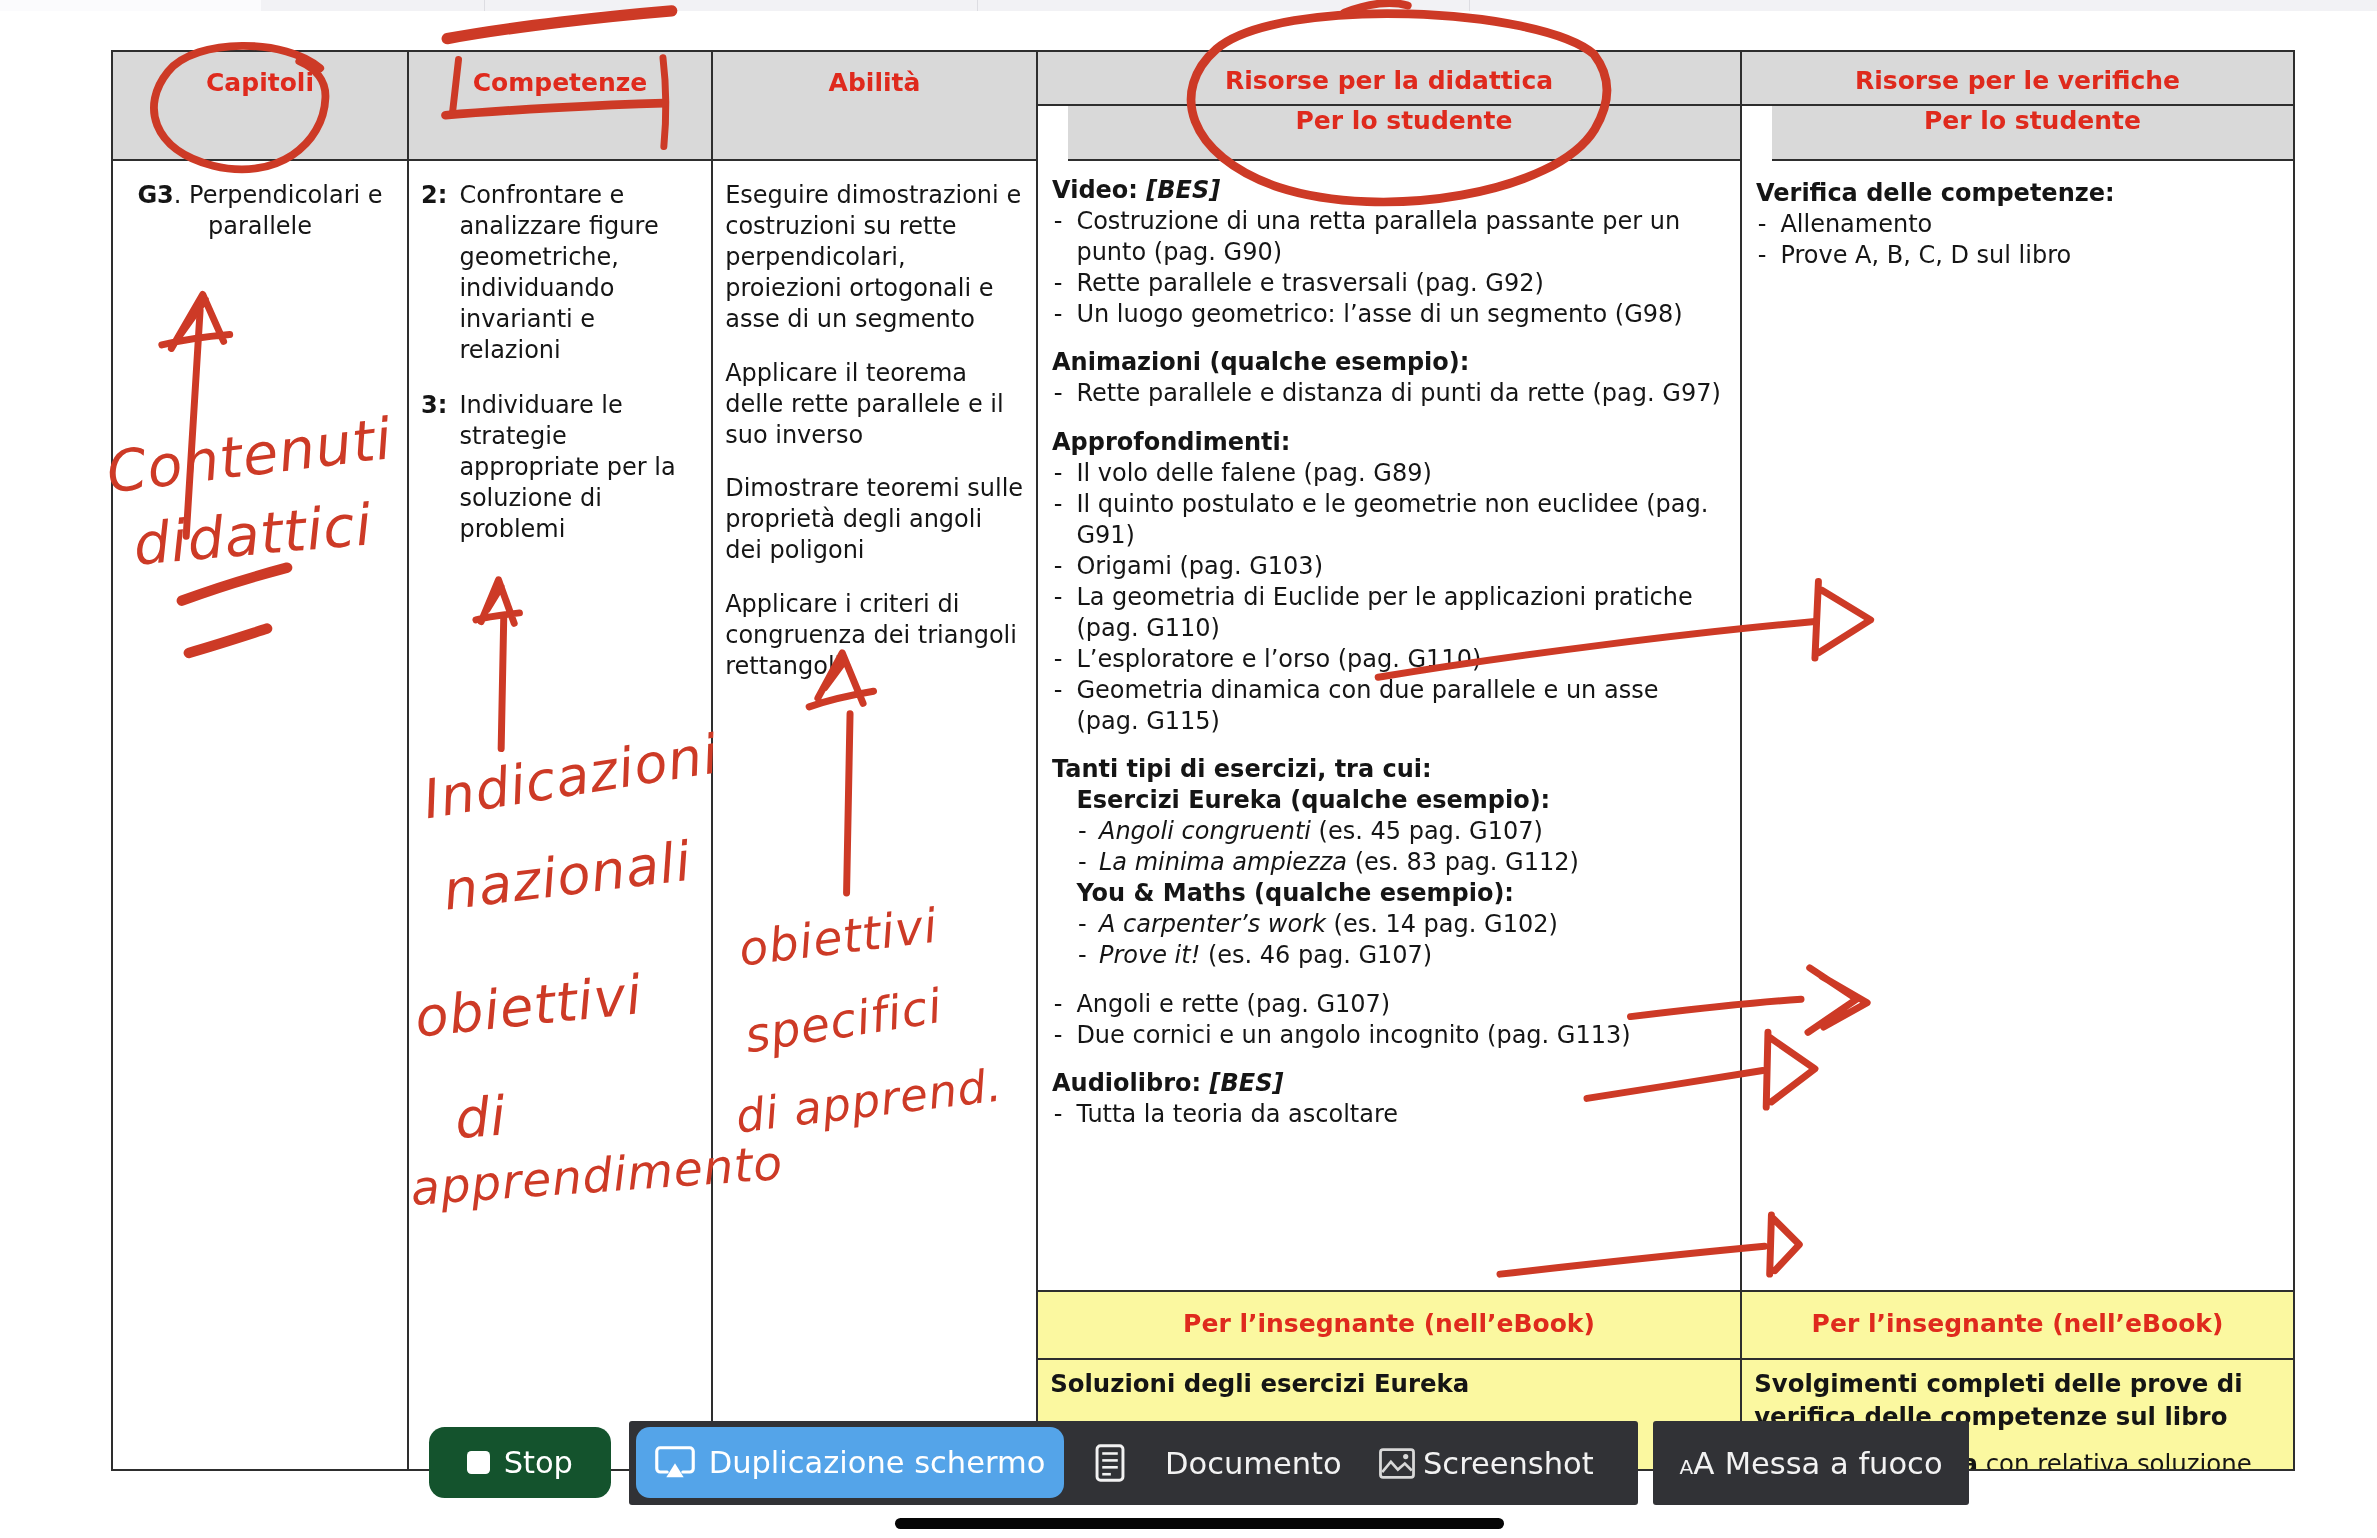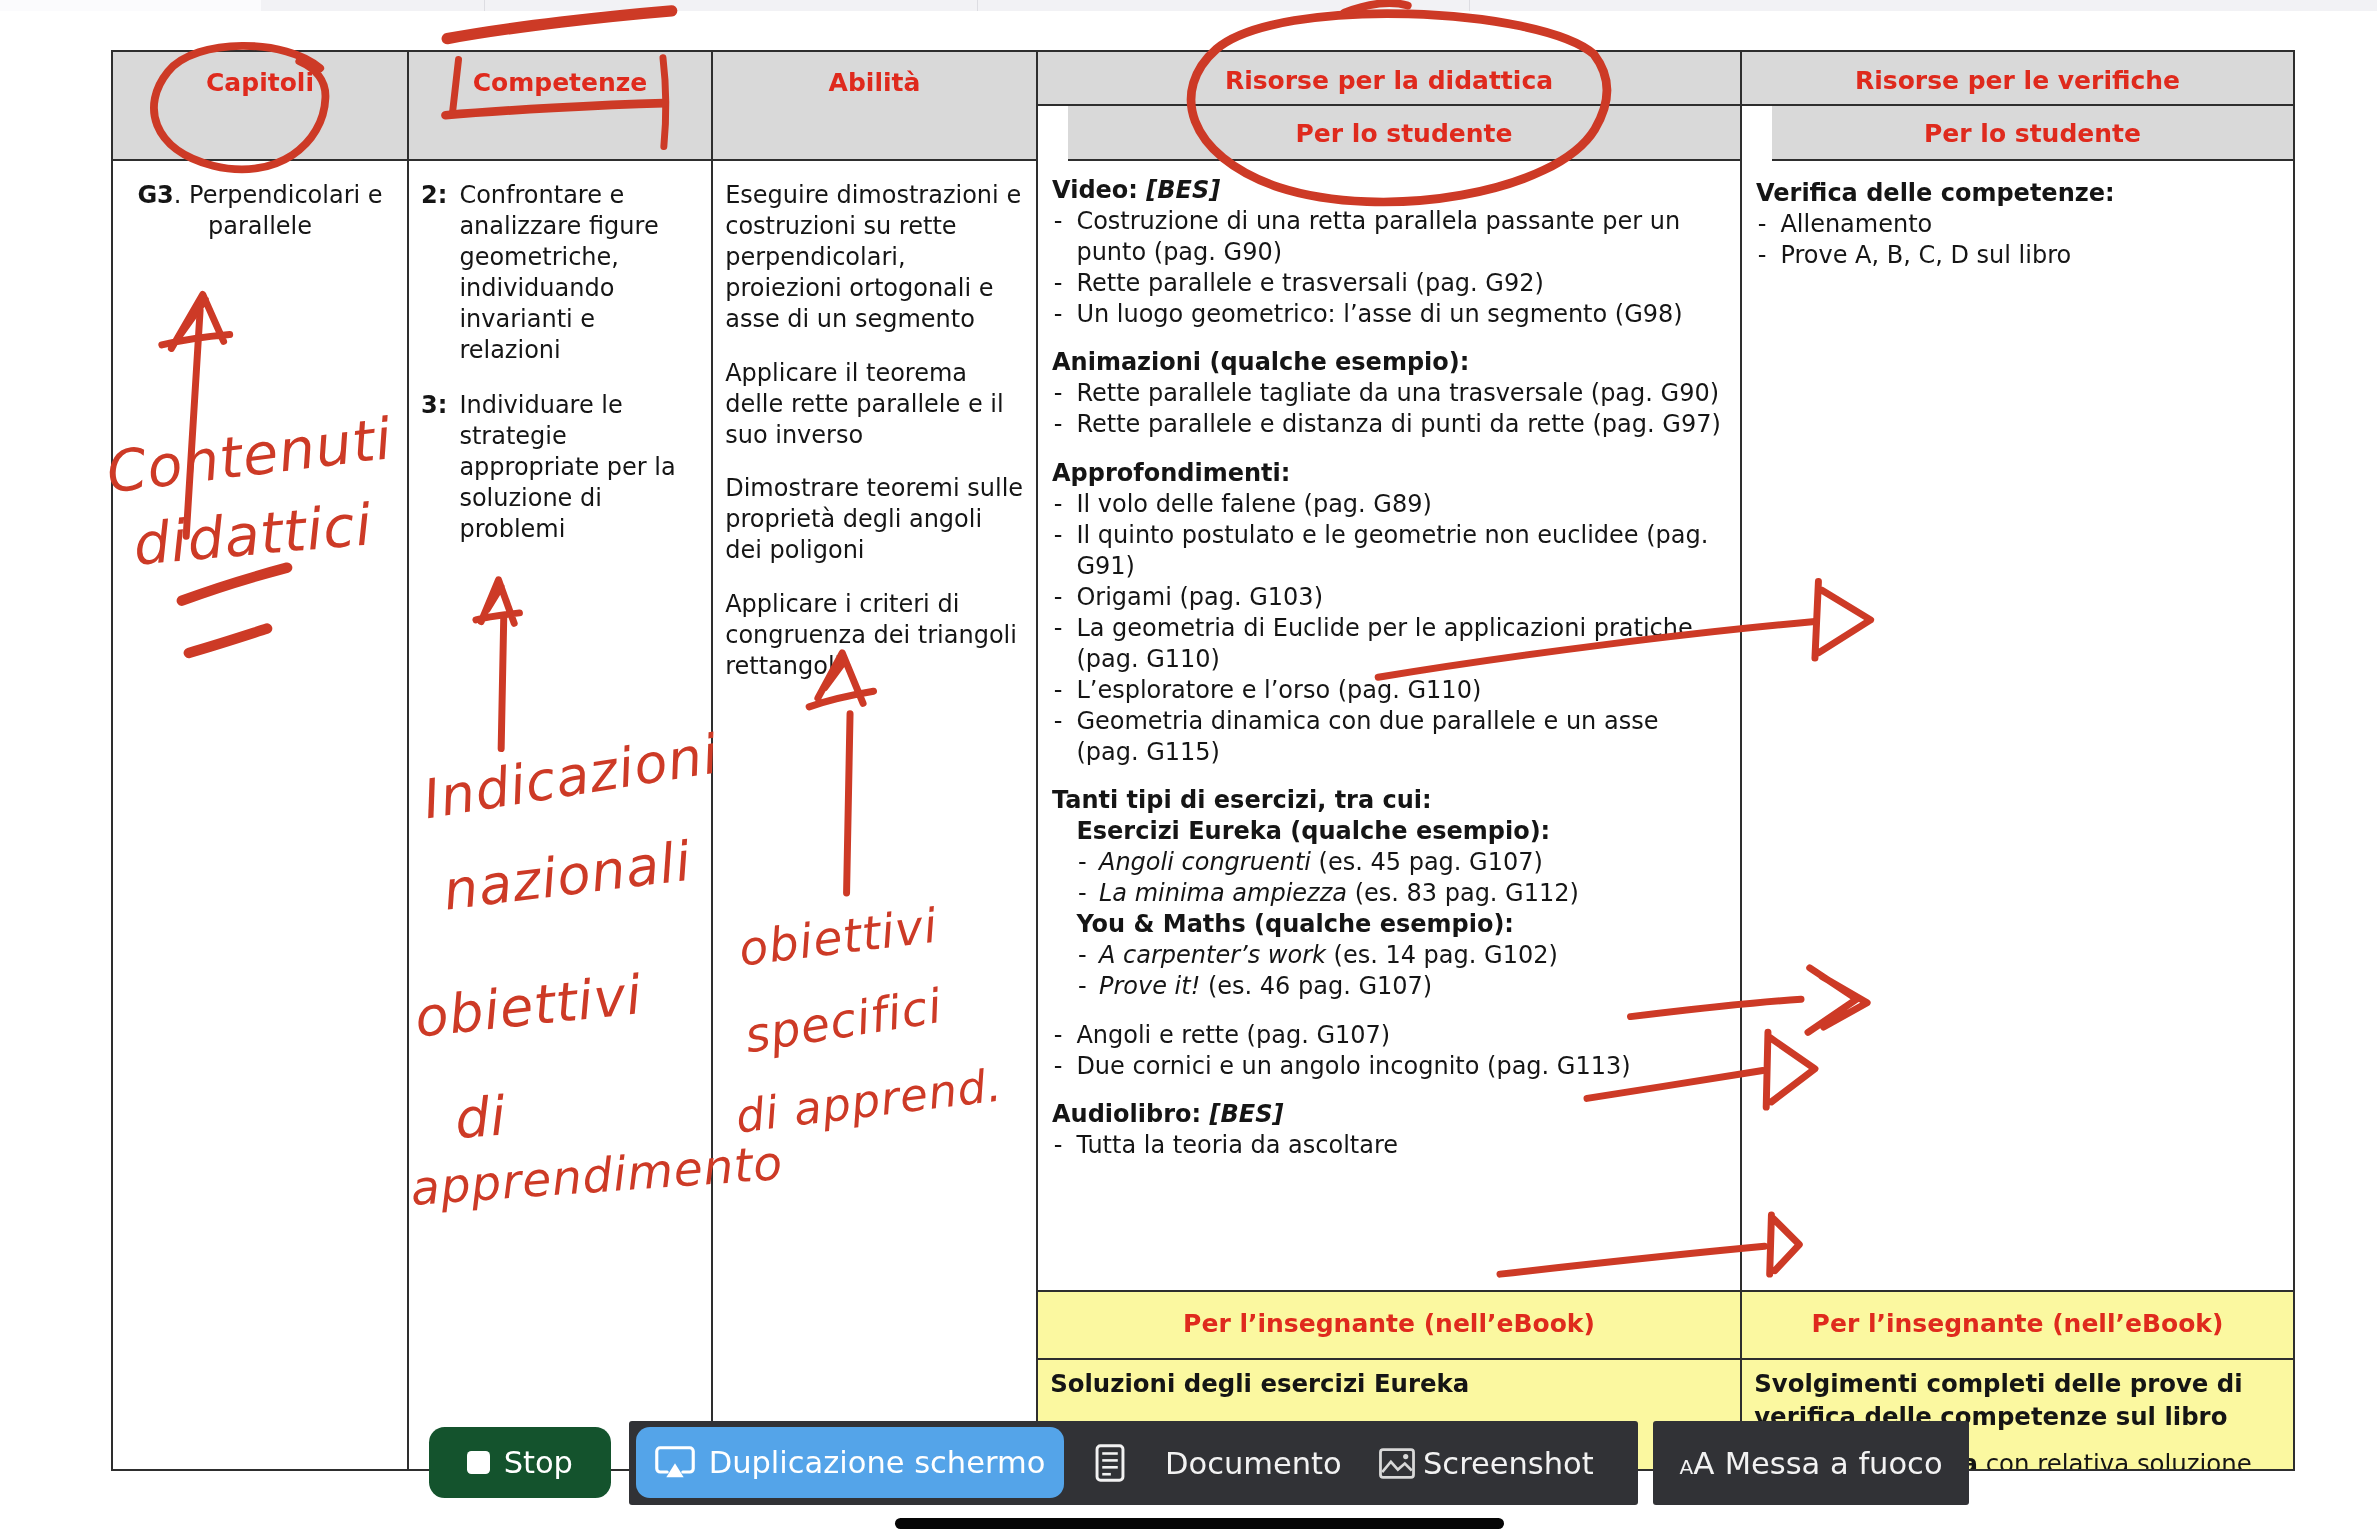--- a/index.html
+++ b/index.html
@@ -14,21 +14,21 @@
              display:grid;grid-template-columns:296px 304px 325px 704px 551px;
              grid-template-rows:54px 55px 1131px 68px 109px;
              border:2.6px solid #2e2e2e;background:#fff;box-sizing:content-box;}
   .cell{border-right:2.2px solid #2e2e2e;border-bottom:2.2px solid #2e2e2e;box-sizing:border-box;
         overflow:hidden;}
   .cell.lastcol{border-right:none;}
   .cell.nobot{border-bottom:none;}
   .head{background:#d9d9d9;color:var(--hdr-red);font-weight:bold;font-size:25px;text-align:center;}
   .head.tall{grid-row:1/3;padding-top:15.7px;}
   .head.r1{grid-row:1;padding-top:14px;}
-  .head.r2{grid-row:2;padding-top:13px;margin-left:30px;}
+  .head.r2{grid-row:2;margin-left:30px;}
   .c1{grid-column:1;} .c2{grid-column:2;} .c3{grid-column:3;} .c4{grid-column:4;} .c5{grid-column:5;}
   .body{grid-row:3;background:#fff;font-size:24px;line-height:31px;}
   .body.span-bottom{grid-row:3/6;}
   .yhead{grid-row:4;background:var(--yellow);color:var(--hdr-red);font-weight:bold;font-size:25px;
          text-align:center;padding-top:17.4px;}
   .ybody{grid-row:5;background:var(--yellow);font-size:24.4px;line-height:33px;padding:7px 12.2px 0 12.2px;}
   .ybody p{margin:0 0 14px 0;}
   .b{font-weight:bold;} .i{font-style:italic;} .bi{font-weight:bold;font-style:italic;}
 
   .cap-cell{padding:19px 8.7px 0 8.7px;text-align:center;}
@@ -111,21 +111,21 @@
 
     <div class="cell body c4 did-cell" id="did-cell">
         <div class="sec">
           <div class="sec-title"><span class="b">Video: </span><span class="bi">[BES]</span></div>
           <div class="li"><span class="dash">-</span><span><span>Costruzione di una retta parallela passante per un punto (pag. G90)</span></span></div>
           <div class="li"><span class="dash">-</span><span><span>Rette parallele e trasversali (pag. G92)</span></span></div>
           <div class="li"><span class="dash">-</span><span><span>Un luogo geometrico: l’asse di un segmento (G98)</span></span></div>
         </div>
         <div class="sec">
           <div class="sec-title"><span class="b">Animazioni (qualche esempio):</span></div>
-          <div class="li"><span class="dash">-</span><span><span>Rette parallele tagliate da una trasversale (pag. G90)</span></span></div>
+          <div class="li"><span class="dash">-</span></div>
           <div class="li"><span class="dash">-</span><span><span>Rette parallele e distanza di punti da rette (pag. G97)</span></span></div>
         </div>
         <div class="sec">
           <div class="sec-title"><span class="b">Approfondimenti:</span></div>
           <div class="li"><span class="dash">-</span><span><span>Il volo delle falene (pag. G89)</span></span></div>
           <div class="li"><span class="dash">-</span><span><span>Il quinto postulato e le geometrie non euclidee (pag. G91)</span></span></div>
           <div class="li"><span class="dash">-</span><span><span>Origami (pag. G103)</span></span></div>
           <div class="li"><span class="dash">-</span><span><span>La geometria di Euclide per le applicazioni pratiche (pag. G110)</span></span></div>
           <div class="li"><span class="dash">-</span><span><span>L’esploratore e l’orso (pag. G110)</span></span></div>
           <div class="li"><span class="dash">-</span><span><span>Geometria dinamica con due parallele e un asse (pag. G115)</span></span></div>

